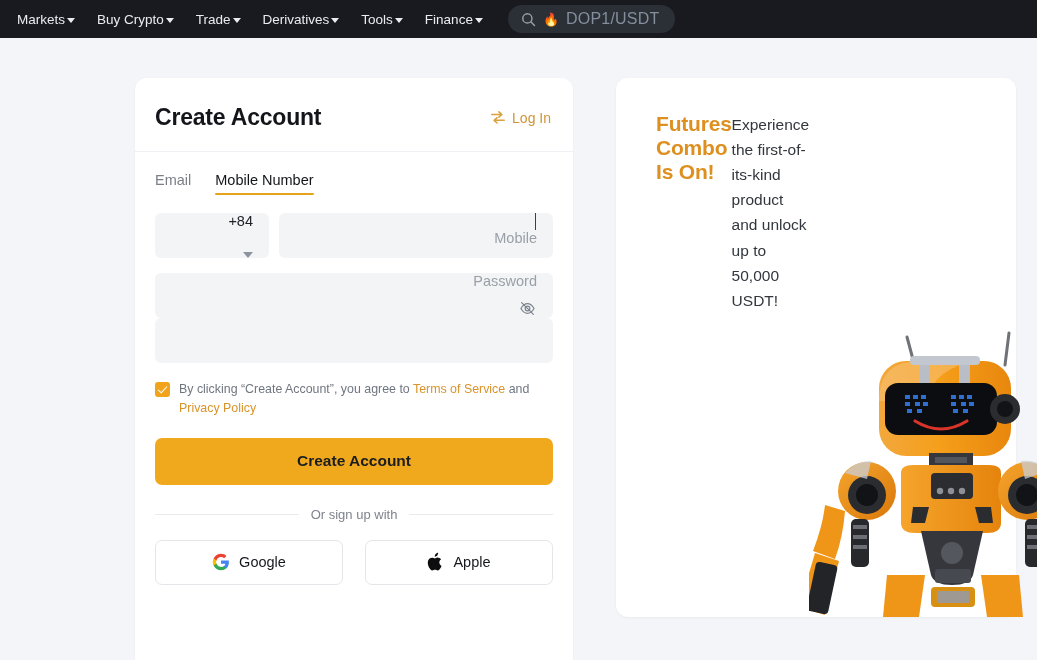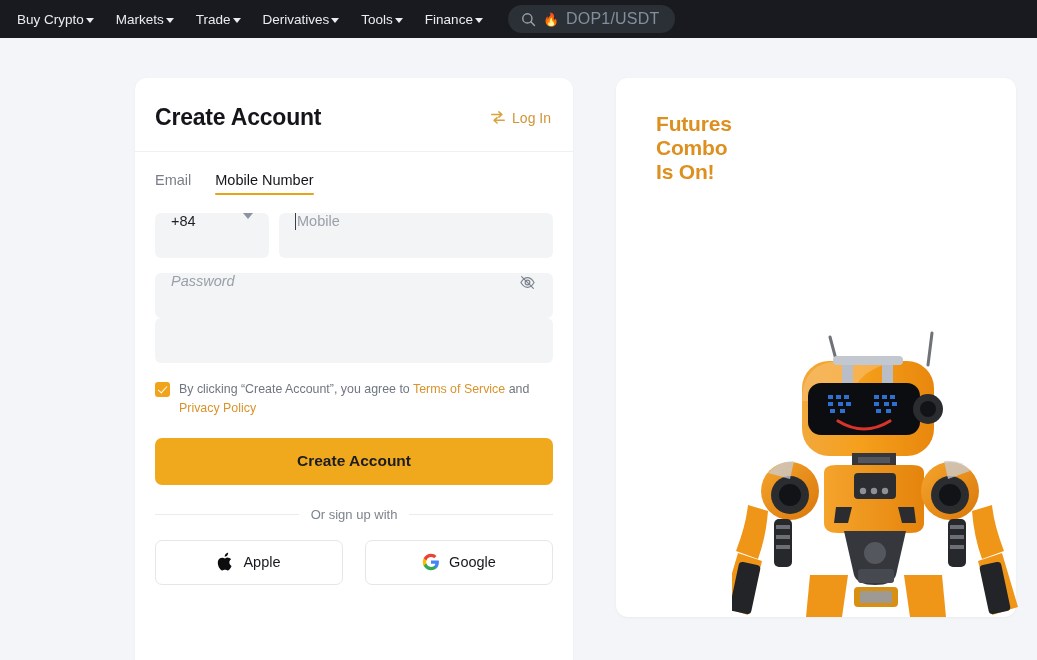--- a/index.html
+++ b/index.html
@@ -82,22 +82,22 @@
   }
   .tab.active { color: #14151a; font-weight: normal; }
   .tab.active:after {
     content: ""; position: absolute; left: 0; right: 0; bottom: 0;
     height: 2.5px; background: #e5a419; border-radius: 2px;
   }
 
   .row { display: flex; gap: 10px; margin-bottom: 15px; }
   .field {
     background: #f3f4f6; border-radius: 6px; height: 45px;
-    display: flex; align-items: flex-start; padding: 0 16px;
-    font-size: 14.5px; color: #22242a; cursor: text;
+    display: flex; align-items: flex-end; padding: 0 16px;
+    font-size: 14.5px; color: #22242a; cursor: text; flex-direction: column;
   }
   .cc { width: 114px; justify-content: space-between; cursor: pointer; }
   .cc-val { font-size: 14.5px; color: #1e2026; }
   .tri-down {
     width: 0; height: 0;
     border-left: 5px solid transparent;
     border-right: 5px solid transparent;
     border-top: 6px solid #8d939e;
   }
   .tri-up {
@@ -106,21 +106,21 @@
     border-right: 4.5px solid transparent;
     border-bottom: 5.5px solid #9aa0aa;
     display: inline-block; margin-left: 6px; vertical-align: 2px;
   }
   .mobile-field { flex: 1; position: relative; }
   .caret-bar {
     width: 1px; height: 17px; background: #3c3f46;
     margin-right: 1px;
   }
   .ph { color: #9aa0a8; }
-  .pw-field { justify-content: space-between; margin-bottom: 0; font-style: italic; }
+  .pw-field { justify-content: space-between; margin-bottom: 0; }
   .eye { cursor: pointer; display: block; }
 
   .referral-label {
     margin: 15px 0 8px 0; font-size: 13.5px; color: #3e434b; cursor: pointer;
   }
   .referral-input {
     background: #f3f4f6; border-radius: 6px; height: 45px; cursor: text;
   }
 
   .consent { display: flex; gap: 9px; margin: 17px 0 0 0; }
@@ -170,25 +170,25 @@
     letter-spacing: -.2px; margin-bottom: 29px;
   }
   .promo-body { font-size: 15.5px; line-height: 1.62; color: #32363d; }
   .robot-wrap { flex: 1; display: flex; align-items: flex-end; justify-content: center; }
 </style>
 </head>
 <body>
 
 <div class="navbar">
   <div class="nav-item">
+    <span>Markets</span>
+    <span class="caret-down"></span>
+  </div>
+  <div class="nav-item">
     <span>Buy Crypto</span>
-    <span class="caret-down"></span>
-  </div>
-  <div class="nav-item">
-    <span>Markets</span>
     <span class="caret-down"></span>
   </div>
   <div class="nav-item">
     <span>Trade</span>
     <span class="caret-down"></span>
   </div>
   <div class="nav-item">
     <span>Derivatives</span>
     <span class="caret-down"></span>
   </div>
@@ -265,42 +265,43 @@
       <button class="submit">Create Account</button>
 
       <div class="or-wrap">
         <div class="or-line"></div>
         <div class="or-text">Or sign up with</div>
         <div class="or-line"></div>
       </div>
 
       <div class="oauth">
         <div class="oauth-btn">
-          <svg width="17" height="20" viewBox="0 0 20 24">
-            <path fill="#0d0d0f" d="M14.6 12.7c0-2.6 2.1-3.85 2.2-3.92-1.2-1.75-3.06-1.99-3.72-2.02-1.58-.16-3.09.93-3.89.93-.8 0-2.04-.91-3.35-.88-1.72.02-3.31 1-4.2 2.54-1.79 3.1-.46 7.7 1.28 10.22.85 1.23 1.86 2.61 3.18 2.56 1.28-.05 1.76-.82 3.3-.82s1.98.82 3.33.79c1.38-.02 2.25-1.25 3.09-2.49.97-1.43 1.37-2.81 1.39-2.88-.03-.01-2.67-1.02-2.61-4.03z"></path>
-            <path fill="#0d0d0f" d="M12.1 4.2c.7-.85 1.17-2.04 1.04-3.2-1 .04-2.22.67-2.95 1.52-.65.75-1.22 1.95-1.07 3.1 1.12.08 2.27-.57 2.98-1.42z"></path>
-          </svg>
-          <span>Apple</span>
-        </div>
-        <div class="oauth-btn">
           <svg width="18" height="18" viewBox="0 0 48 48">
             <path fill="#4285F4" d="M45.1 24.5c0-1.6-.14-3.16-.4-4.64H24v8.79h11.8c-.5 2.74-2.05 5.06-4.37 6.62v5.5h7.08c4.14-3.82 6.53-9.44 6.53-16.27z"></path>
             <path fill="#34A853" d="M24 46c5.9 0 10.85-1.96 14.47-5.3l-7.08-5.5c-1.96 1.32-4.47 2.1-7.39 2.1-5.68 0-10.5-3.84-12.22-9H4.48v5.68C8.08 41.16 15.47 46 24 46z"></path>
             <path fill="#FBBC05" d="M11.78 28.3c-.44-1.32-.69-2.72-.69-4.16 0-1.44.25-2.84.69-4.16v-5.68H4.48A21.99 21.99 0 0 0 2 24.14c0 3.55.85 6.91 2.48 9.84l7.3-5.68z"></path>
             <path fill="#EA4335" d="M24 10.98c3.2 0 6.08 1.1 8.35 3.26l6.26-6.26C34.84 4.44 29.9 2.28 24 2.28c-8.53 0-15.92 4.84-19.52 11.9l7.3 5.68c1.72-5.16 6.54-8.88 12.22-8.88z"></path>
           </svg>
           <span>Google</span>
         </div>
+        <div class="oauth-btn">
+          <svg width="17" height="20" viewBox="0 0 20 24">
+            <path fill="#0d0d0f" d="M14.6 12.7c0-2.6 2.1-3.85 2.2-3.92-1.2-1.75-3.06-1.99-3.72-2.02-1.58-.16-3.09.93-3.89.93-.8 0-2.04-.91-3.35-.88-1.72.02-3.31 1-4.2 2.54-1.79 3.1-.46 7.7 1.28 10.22.85 1.23 1.86 2.61 3.18 2.56 1.28-.05 1.76-.82 3.3-.82s1.98.82 3.33.79c1.38-.02 2.25-1.25 3.09-2.49.97-1.43 1.37-2.81 1.39-2.88-.03-.01-2.67-1.02-2.61-4.03z"></path>
+            <path fill="#0d0d0f" d="M12.1 4.2c.7-.85 1.17-2.04 1.04-3.2-1 .04-2.22.67-2.95 1.52-.65.75-1.22 1.95-1.07 3.1 1.12.08 2.27-.57 2.98-1.42z"></path>
+          </svg>
+          <span>Apple</span>
+        </div>
       </div>
 
     </div>
   </div>
 
   <div class="card-right">
     <div class="promo-title">Futures Combo Is On!</div>
+    <div class="promo-body">Experience the first-of-its-kind product and unlock up to 50,000 USDT!</div>
     <div class="robot-wrap">
       <svg width="300" height="292" viewBox="0 0 300 292">
         <defs>
           <linearGradient id="hd" x1="0" y1="0" x2="1" y2="0">
             <stop offset="0" stop-color="#f2a83c"></stop>
               <stop offset=".45" stop-color="#f59f1b"></stop>
             <stop offset="1" stop-color="#e8870d"></stop>
           </linearGradient>
           <linearGradient id="bd" x1="0" y1="0" x2="1" y2="0">
             <stop offset="0" stop-color="#f5a42c"></stop>

